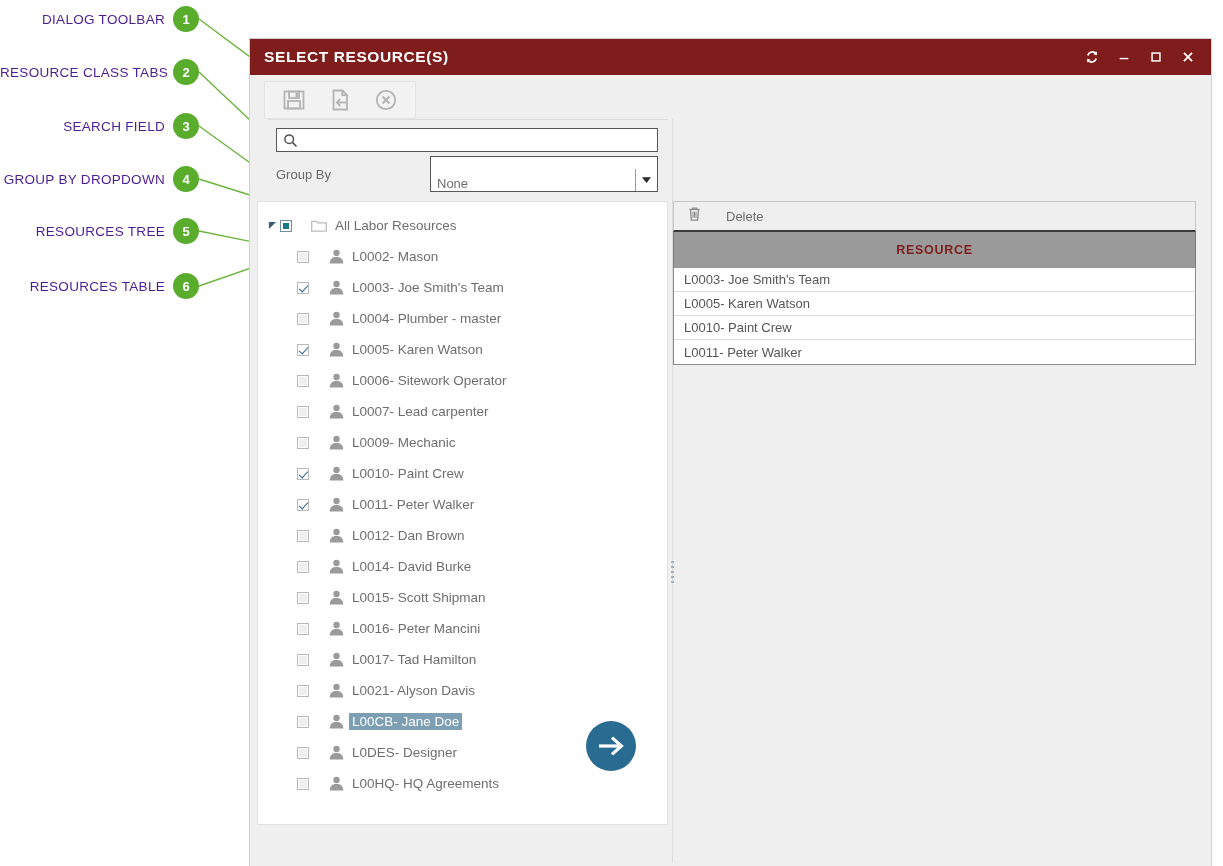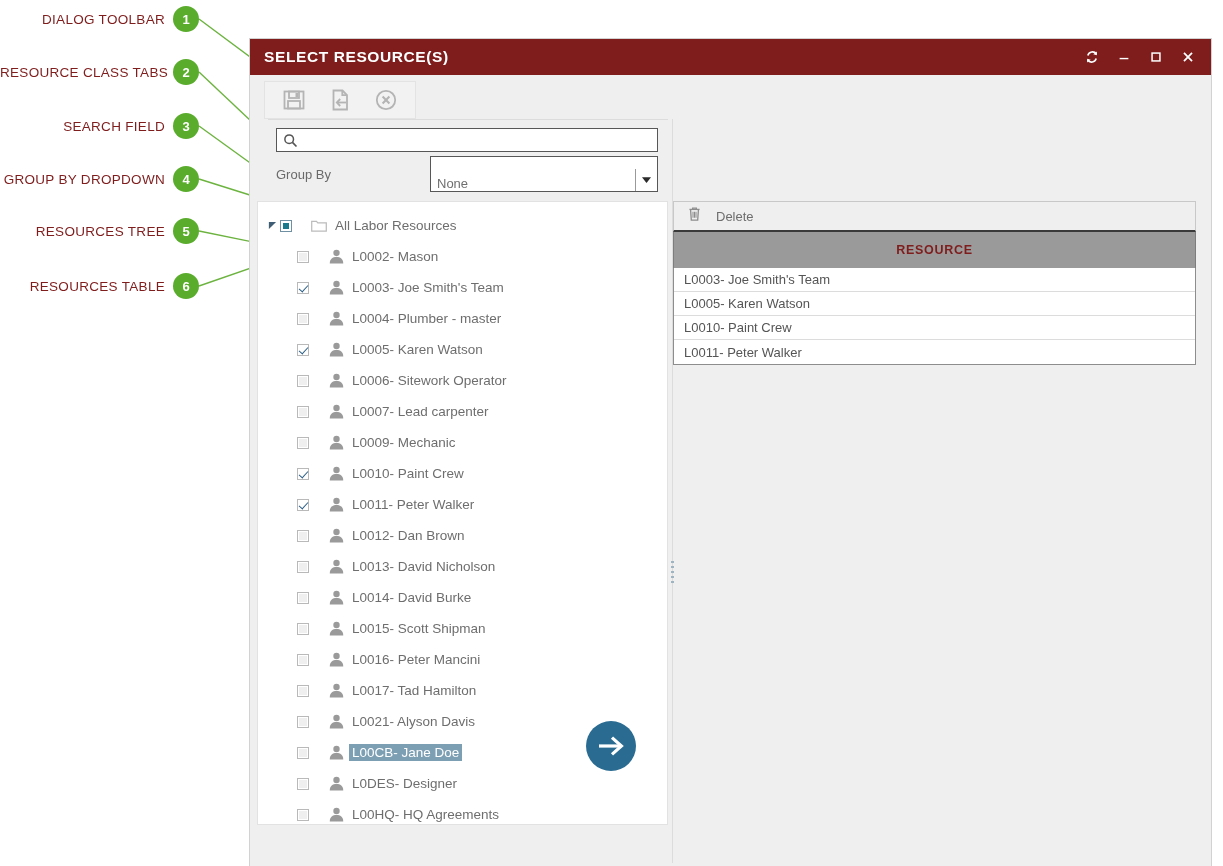--- a/index.html
+++ b/index.html
@@ -9,21 +9,21 @@
     background: #ffffff;
     font-family: "DejaVu Sans", sans-serif;
     overflow: hidden;
   }
   #root { position: relative; width: 1223px; height: 866px; }
 
   
   .ann-svg { position: absolute; left: 0; top: 0; width: 1223px; height: 866px; pointer-events: none; }
   .ann-label {
     position: absolute;
-    color: #7f1d1d;
+    color: #4c1d95;
     font-family: "Liberation Sans", sans-serif;
     font-size: 13.5px;
     letter-spacing: .3px;
     white-space: nowrap;
     text-align: right;
     transform: translateY(-50%);
   }
   .ann-badge {
     position: absolute;
     width: 26px; height: 26px;
@@ -263,21 +263,21 @@
     width: 523px;
   }
   .grid-toolbar {
     height: 31px;
     background: #efefef;
     border: 1px solid #c8c8c8;
     border-bottom: 2px solid #3a3a3a;
     display: flex; align-items: center;
     padding-left: 13px;
   }
-  .delete-btn { display: flex; align-items: center; gap: 14px; }
+  .delete-btn { display: flex; align-items: center; gap: 24px; }
   .delete-label {
     font-family: "Liberation Sans", sans-serif;
     font-size: 13px; color: #6d6d6d;
   }
   .grid-head {
     height: 36px;
     background: #9a9a9a;
     border-left: 1px solid #7d7d7d;
     border-right: 1px solid #7d7d7d;
     display: flex; align-items: center; justify-content: center;
@@ -563,32 +563,20 @@
                 <div class="tree-row child">
                   <span class="cb-slot">
                     <span class="cb"></span>
                   </span>
                   <span class="icon-slot">
                     <svg width="17" height="15" viewBox="0 0 18 16">
                       <circle cx="9" cy="4.2" r="3.4" fill="#9a9a9a"></circle>
                       <path d="M1.8 15.4 C1.8 10.6 5 8.6 9 8.6 C13 8.6 16.2 10.6 16.2 15.4 Z" fill="#9a9a9a"></path>
                     </svg>
                   </span>
-                  <span class="tree-label">L0013- David Nicholson</span>
-                </div>
-                <div class="tree-row child">
-                  <span class="cb-slot">
-                    <span class="cb"></span>
-                  </span>
-                  <span class="icon-slot">
-                    <svg width="17" height="15" viewBox="0 0 18 16">
-                      <circle cx="9" cy="4.2" r="3.4" fill="#9a9a9a"></circle>
-                      <path d="M1.8 15.4 C1.8 10.6 5 8.6 9 8.6 C13 8.6 16.2 10.6 16.2 15.4 Z" fill="#9a9a9a"></path>
-                    </svg>
-                  </span>
                   <span class="tree-label">L0014- David Burke</span>
                 </div>
                 <div class="tree-row child">
                   <span class="cb-slot">
                     <span class="cb"></span>
                   </span>
                   <span class="icon-slot">
                     <svg width="17" height="15" viewBox="0 0 18 16">
                       <circle cx="9" cy="4.2" r="3.4" fill="#9a9a9a"></circle>
                       <path d="M1.8 15.4 C1.8 10.6 5 8.6 9 8.6 C13 8.6 16.2 10.6 16.2 15.4 Z" fill="#9a9a9a"></path>

